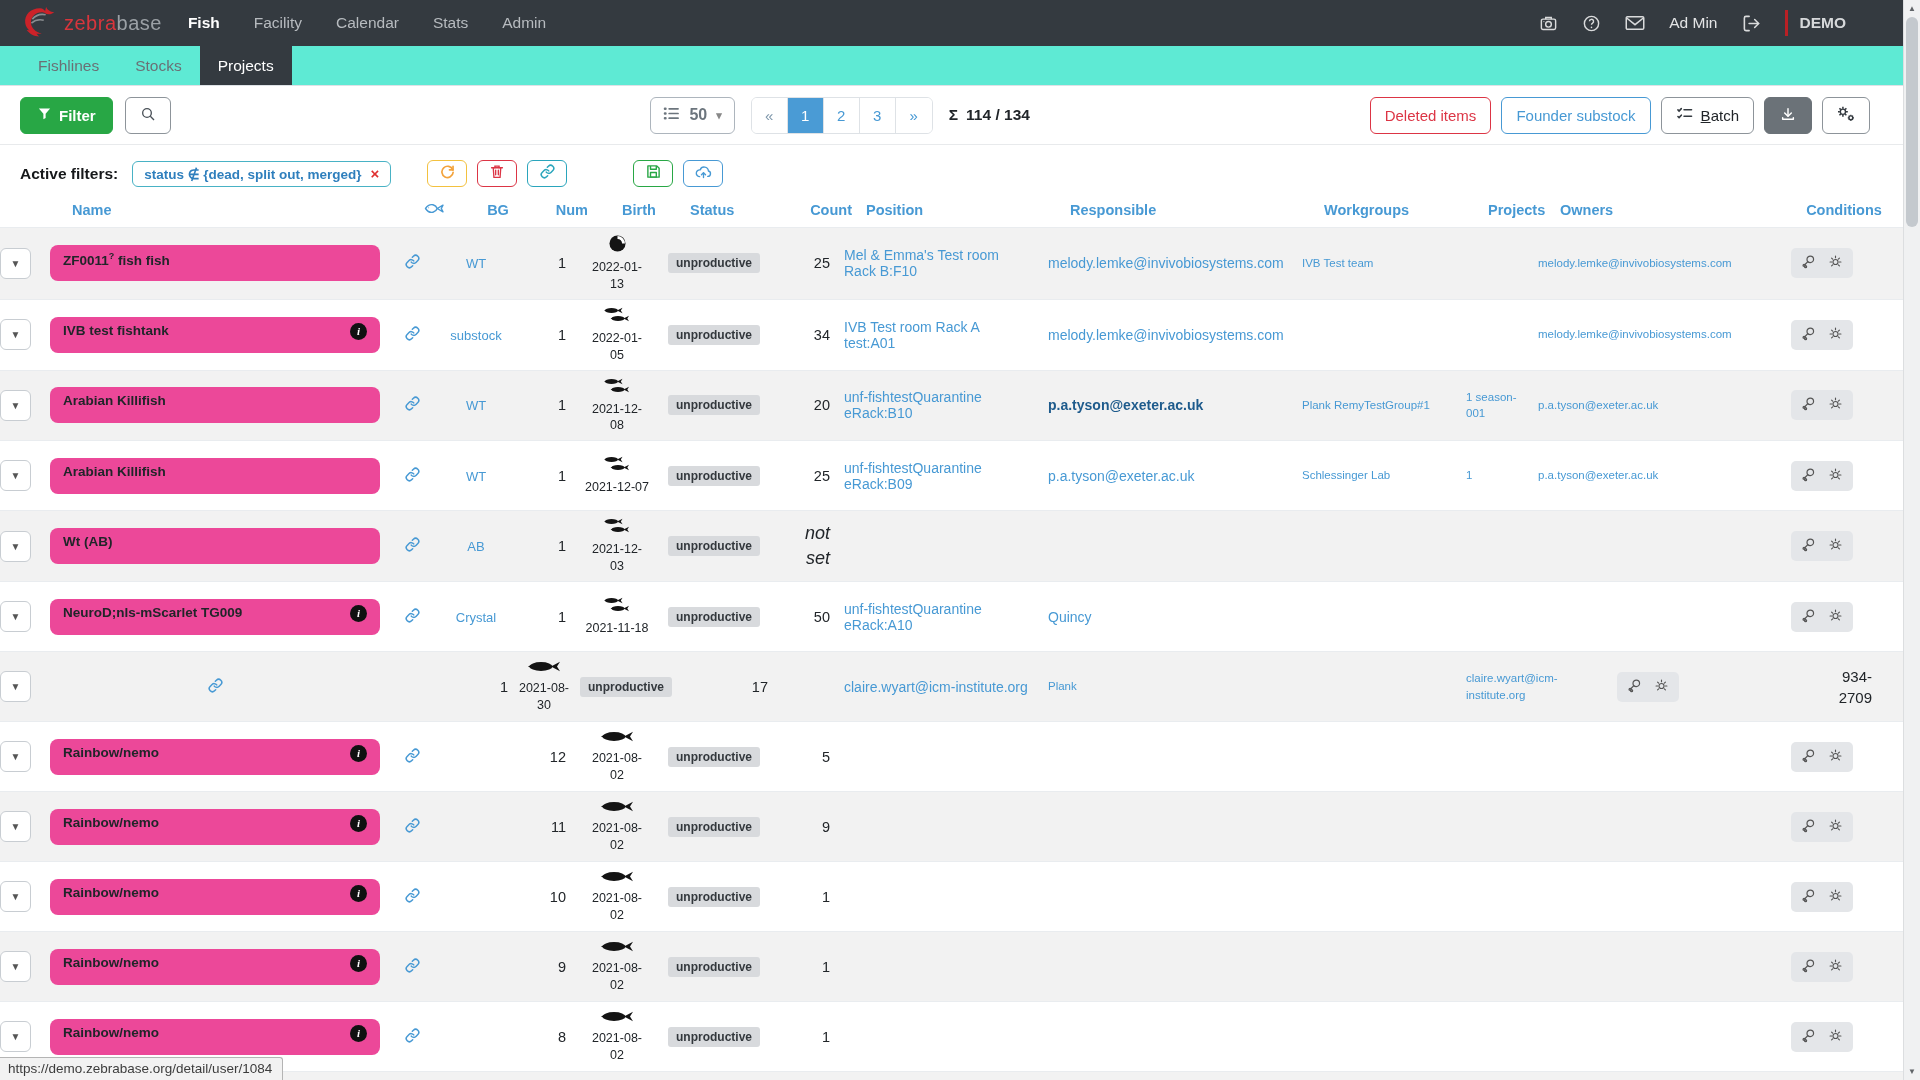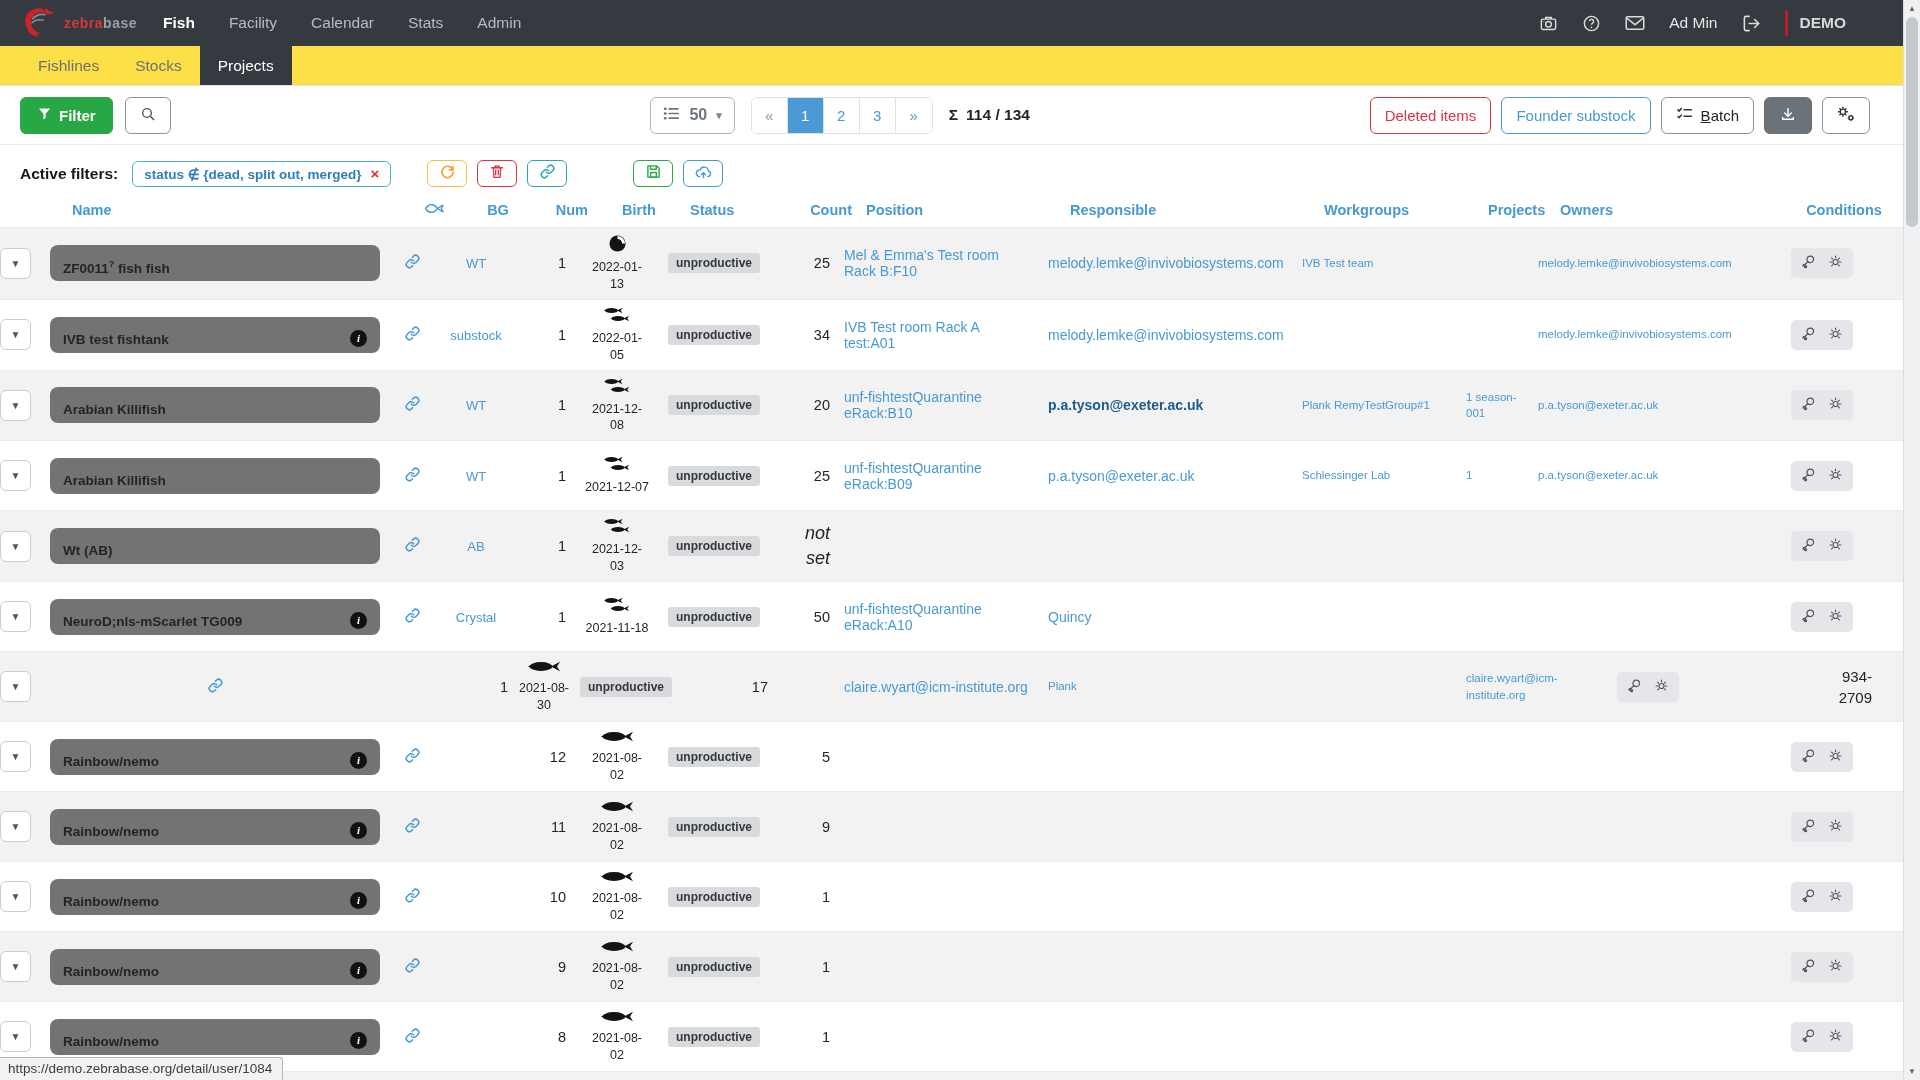--- a/index.html
+++ b/index.html
@@ -2,33 +2,33 @@
 <html><head>
 <meta charset="utf-8">
 <style>
   * { margin:0; padding:0; box-sizing:border-box; }
   html,body { width:1920px; height:1080px; overflow:hidden; background:#fff;
               font-family:"Liberation Sans", sans-serif; position:relative; }
 
   
   .navbar { height:46px; background:#343a40; display:flex; align-items:center; padding:0 20px; }
   .brand { display:flex; align-items:center; gap:6px; margin-right:26px; cursor:pointer; }
-  .brand-text { font-size:14px; font-weight:700; letter-spacing:.5px; }
+  .brand-text { font-size:20px; font-weight:400; letter-spacing:.5px; }
   .brand-red { color:#d9353c; } .brand-gray { color:#9ba0a5; }
   .nav-items { display:flex; align-items:center; gap:34px; }
   .nav-item { color:#b7bbbf; font-size:15.5px; cursor:pointer; }
   .nav-item.active { color:#ffffff; font-weight:700; }
   .nav-right { margin-left:auto; display:flex; align-items:center; gap:24px; padding-right:54px; }
   .nav-ico { display:flex; align-items:center; cursor:pointer; }
   .nav-user { color:#e3e4e5; font-size:15.5px; cursor:pointer; }
   .nav-env { color:#d6d8da; font-size:15.5px; font-weight:700; border-left:3px solid #b92025;
              padding:4px 0 4px 12px; }
 
   
-  .tabs { height:40px; display:flex; align-items:stretch; padding-left:20px; border-bottom:1px solid #dee2e6; background:#fde047; }
+  .tabs { height:40px; display:flex; align-items:stretch; padding-left:20px; border-bottom:1px solid #dee2e6; background:#5eead4; }
   .tab { display:flex; align-items:center; padding:0 18px; font-size:15.5px; color:#6a7075; cursor:pointer; }
   .tab.active { background:#343a40; color:#fff; }
 
   
   .toolbar { display:flex; align-items:center; padding:10px 20px 10px 20px; height:58px; }
   .btn { display:inline-flex; align-items:center; justify-content:center; gap:7px; height:37px;
          border-radius:6px; font-size:15px; background:#fff; border:1px solid #8d949a; color:#212529; cursor:pointer; }
   .btn-filter { background:#28a745; border:1px solid #28a745; color:#fff; font-weight:600; padding:0 16px; }
   .btn-search { width:46px; }
   .center-group { display:flex; align-items:center; gap:16px; margin-left:auto; margin-right:auto; transform:translateX(70px); }
@@ -72,21 +72,21 @@
   .thead { padding-top:6px; padding-bottom:8px;margin-top:8px; }
   .th { color:#4799d4; font-size:14.5px; font-weight:700; }
   .th.c-center { text-align:center; } .th.c-right { text-align:right; }
   .trow { min-height:70px; padding:6px 0; border-top:1px solid #e9ecef; }
   .trow.odd { background:#f2f2f2; }
   .cell { font-size:14px; color:#212529; }
   .c-center { justify-self:center; text-align:center; }
   .c-right  { justify-self:end; text-align:right; }
   .caret-btn { width:31px; height:31px; background:#fff; border:1px solid #c8cdd2; border-radius:6px;
                color:#555; font-size:10px; cursor:pointer; display:flex; align-items:center; justify-content:center; }
-  .name-pill { background:#737373; border-radius:8px; min-height:36px; display:flex; align-items:flex-end;
+  .name-pill { background:#ec4899; border-radius:8px; min-height:36px; display:flex; align-items:flex-start;
                justify-content:space-between; gap:8px; padding:6px 13px; cursor:pointer; }
   .name-text { font-size:13.5px; font-weight:700; color:#212529; }
   .name-text sup { font-size:9px; }
   .info-dot { min-width:17px; width:17px; height:17px; border-radius:50%; background:#111; color:#fff;
               display:flex; align-items:center; justify-content:center;
               font:italic 700 11px "Liberation Serif", serif; }
   a.lnk { color:#4799d4; text-decoration:none; cursor:pointer; }
   a.lnk.hovered { color:#1e5b8c; font-weight:600; }
   .small-lnk { font-size:11.5px; line-height:1.45; }
   .birth-cell { display:flex; flex-direction:column; align-items:center; gap:3px; }

